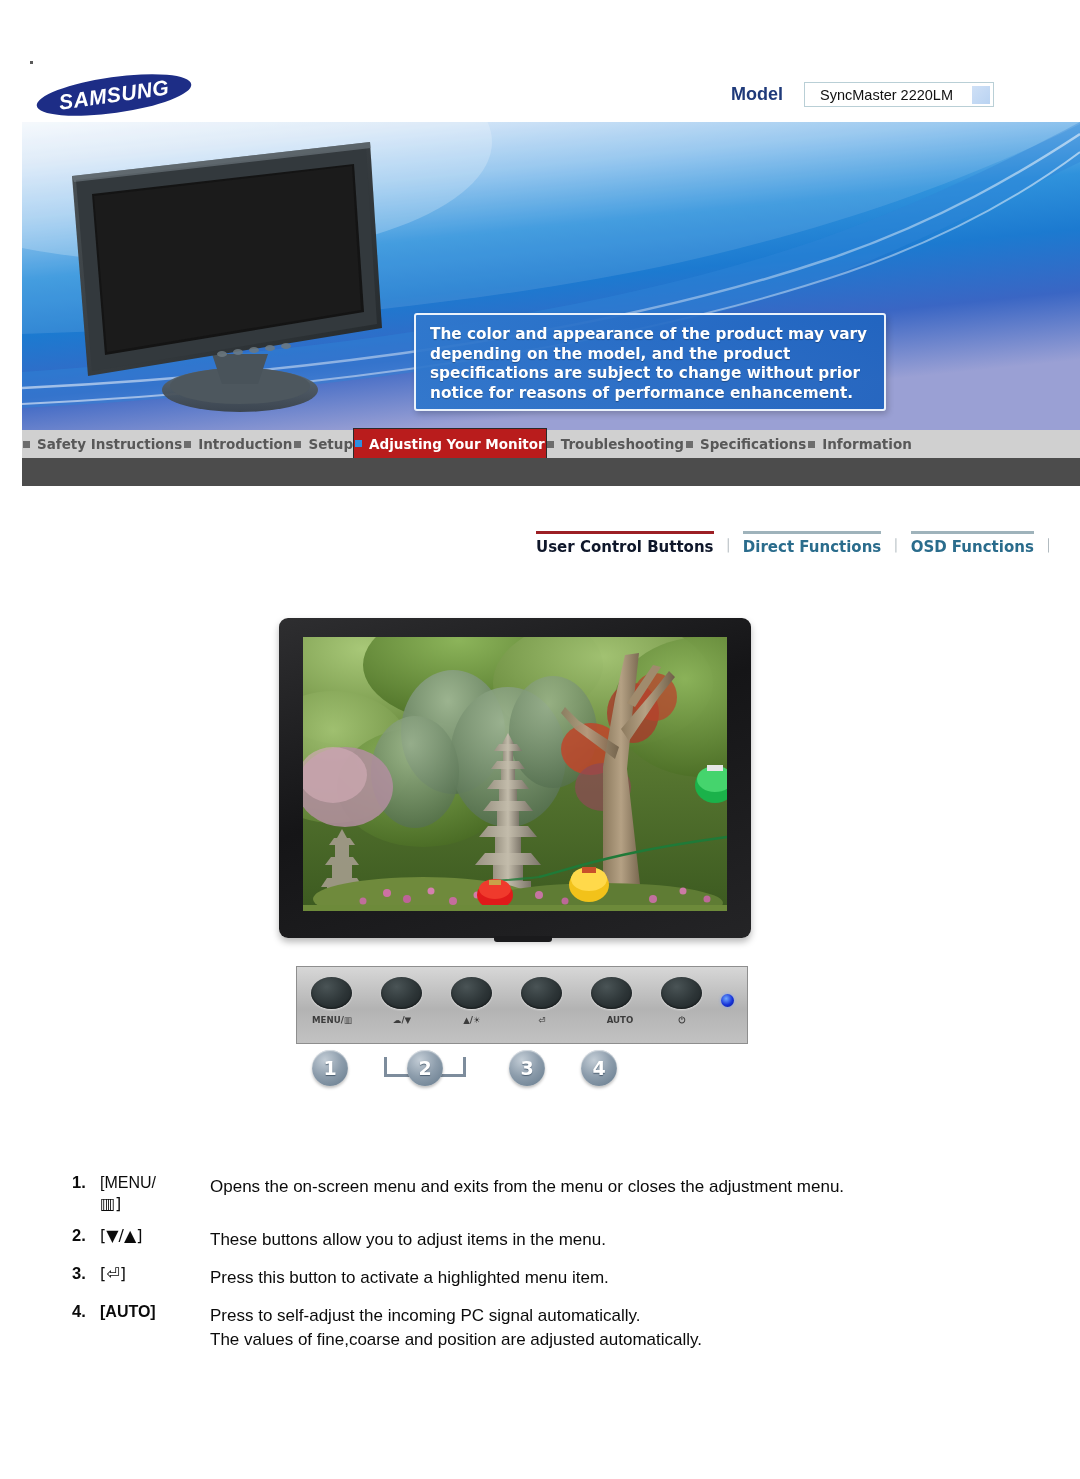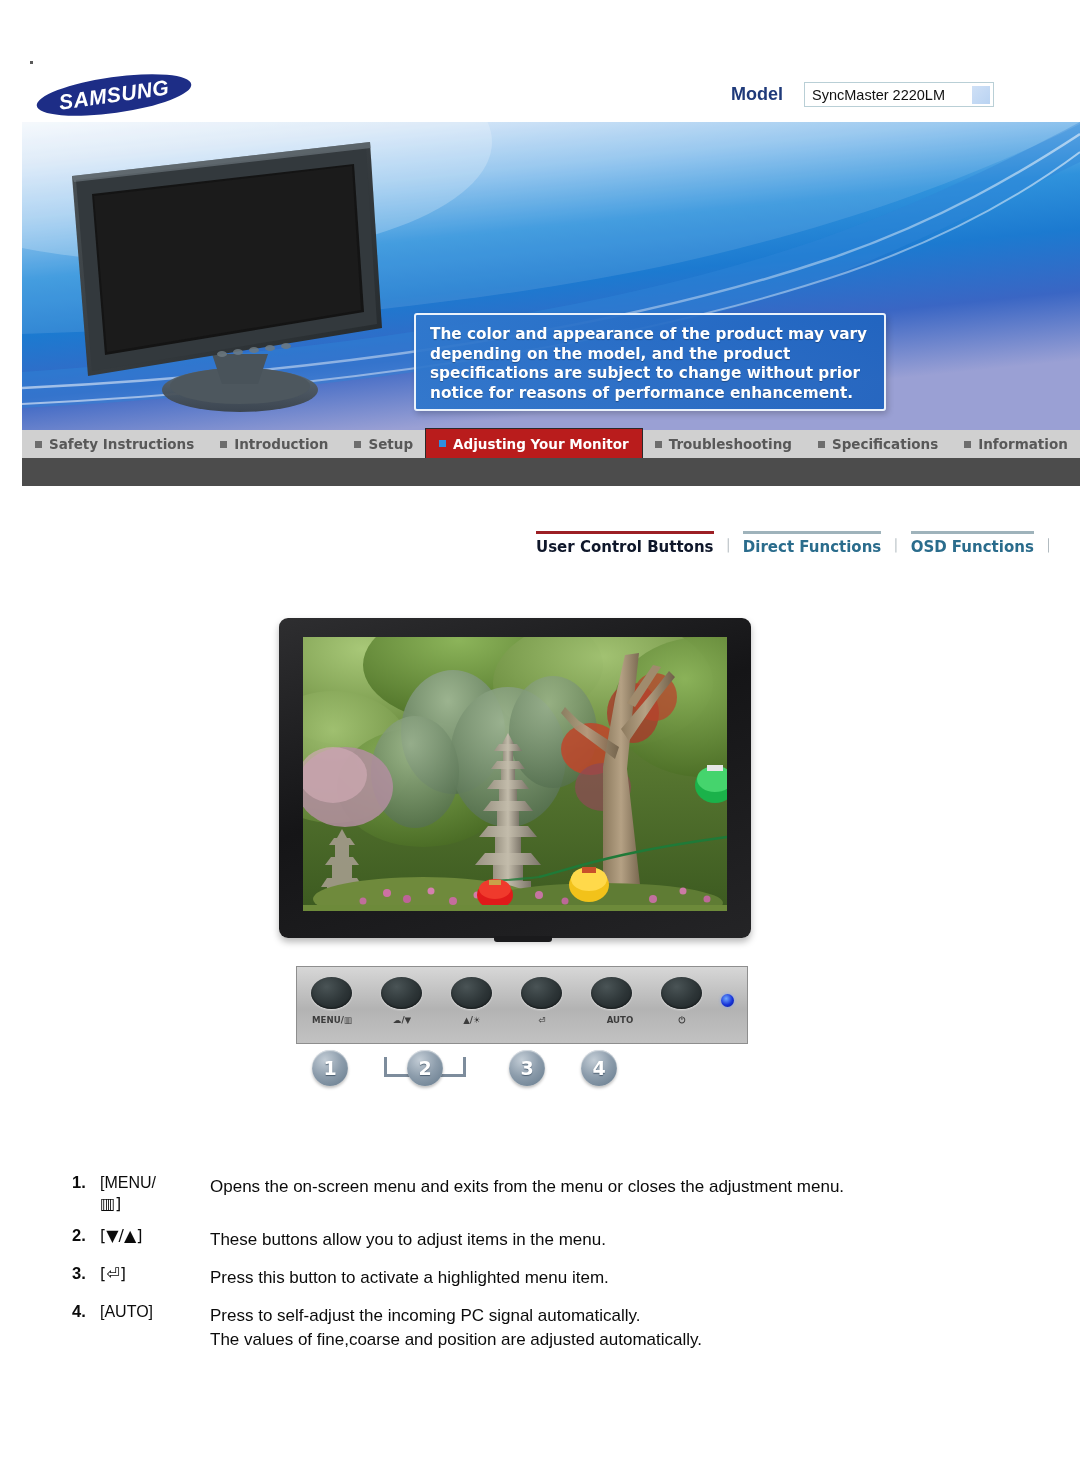--- a/index.html
+++ b/index.html
@@ -55,21 +55,21 @@
   .model-label {
     color: #1f3a7a;
     font-size: 18px;
     font-weight: bold;
   }
   .model-box {
     width: 190px; height: 25px;
     border: 1px solid #b9cfd6;
     background: #ffffff;
     display: flex; align-items: center;
-    padding-left: 7px;
+    padding-left: 15px;
     position: relative;
   }
   .model-value {
     font-size: 14.5px;
     color: #111111;
   }
   .model-swatch {
     position: absolute; right: 3px; top: 3px;
     width: 18px; height: 18px;
     background: linear-gradient(135deg,#cfe0f6,#b9d3f2);
@@ -115,21 +115,21 @@
     background: #d0d0d0;
   }
   .tabs {
     position: absolute; left: 0; top: 0;
     height: 28px;
     display: flex; align-items: center;
   }
   .tab {
     display: flex; align-items: center; gap: 7px;
     height: 28px;
-    padding: 0 13px;
+    padding: 0 1px;
     cursor: pointer;
   }
   .tab .sq {
     width: 7px; height: 7px; background: #6d6d6d; display: inline-block;
   }
   .tab .lbl {
     font-family: "DejaVu Sans", sans-serif;
     font-size: 13.5px;
     font-weight: bold;
     color: #585858;
@@ -288,21 +288,21 @@
     padding-top: 1px;
   }
   .desc-key {
     width: 110px;
     flex: none;
     font-size: 16px;
     color: #0b0b0b;
     line-height: 21px;
   }
   .desc-key .k2 { display: block; }
-  .desc-key b { font-weight: normal; }
+  .desc-key b { font-weight: bold; }
   .desc-text {
     flex: 1;
     font-size: 17px;
     color: #0b0b0b;
     line-height: 24px;
     padding-top: 3px;
   }
   .desc-text span { display: block; }
   .glyph {
     font-family: "DejaVu Sans", sans-serif;

